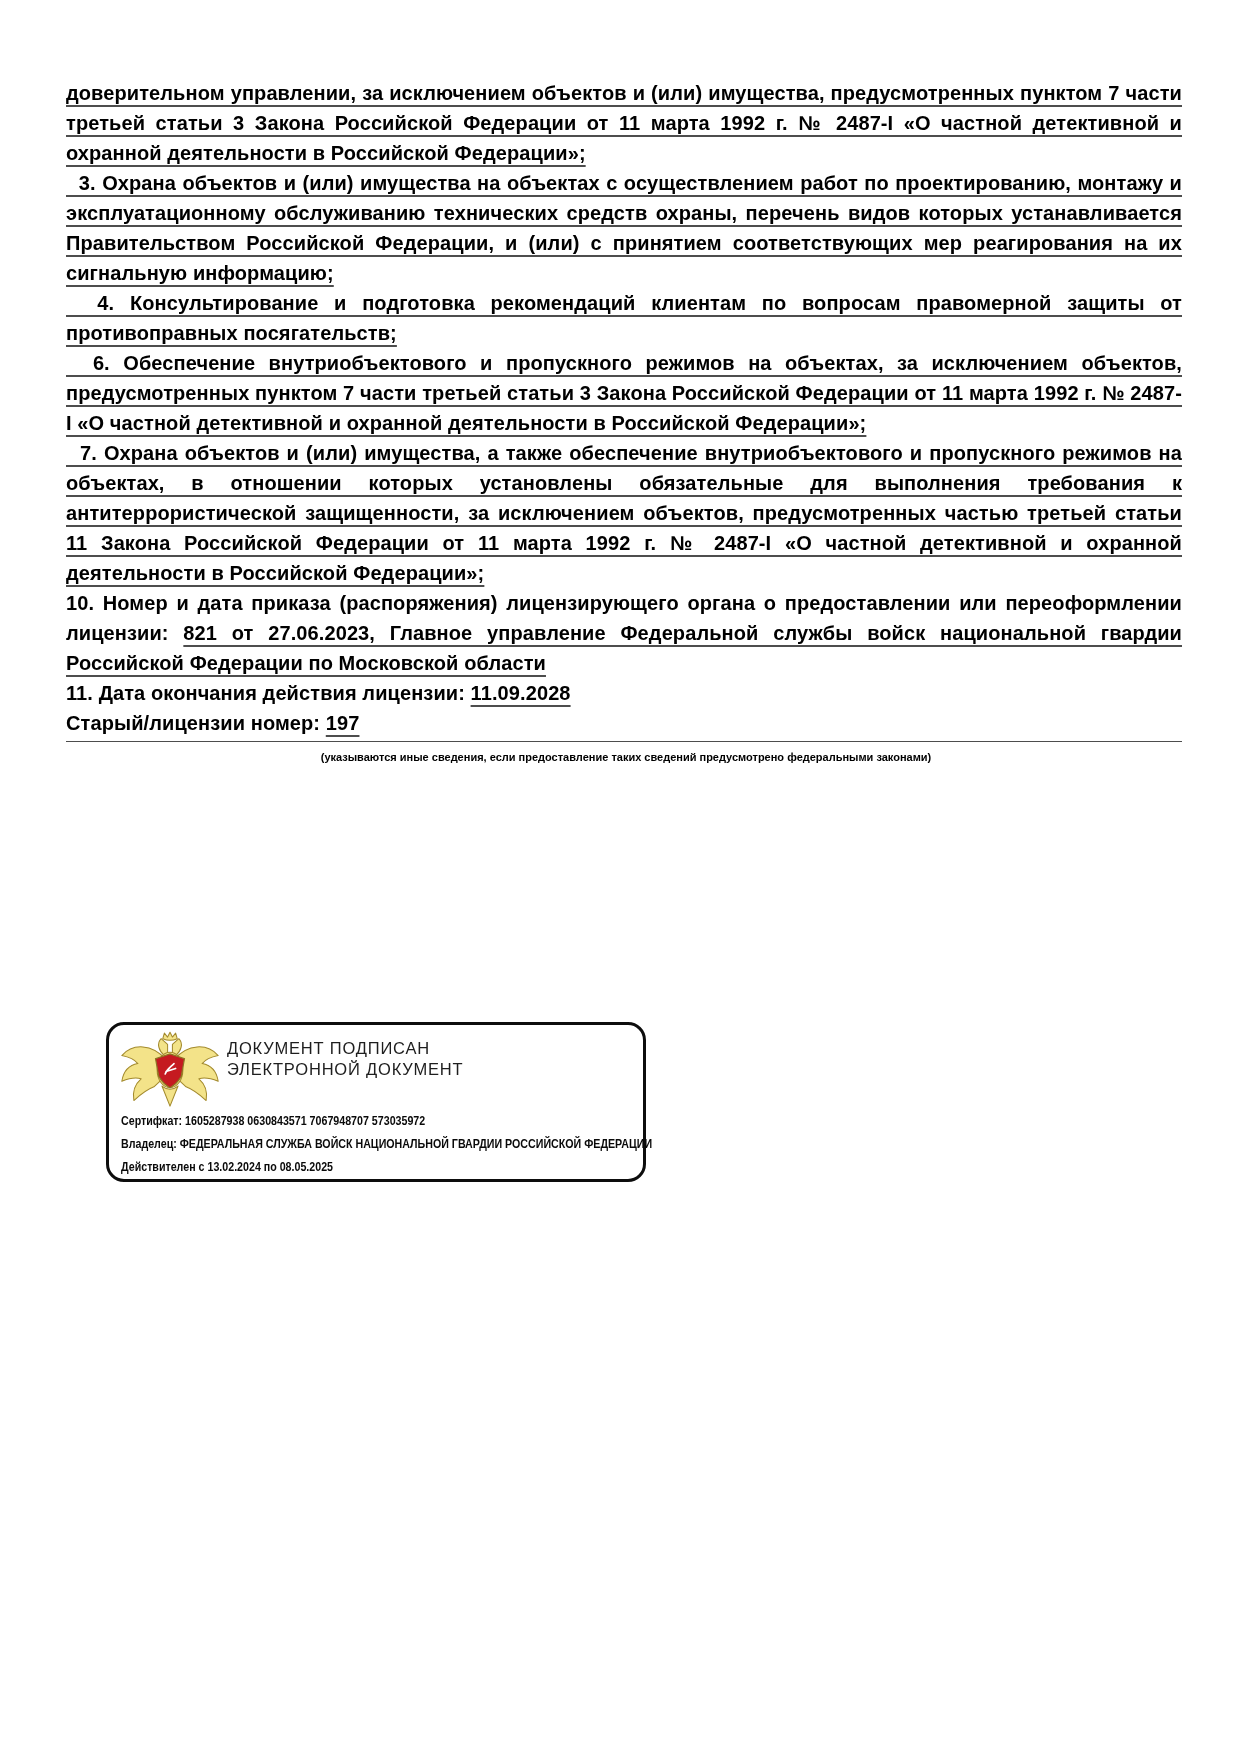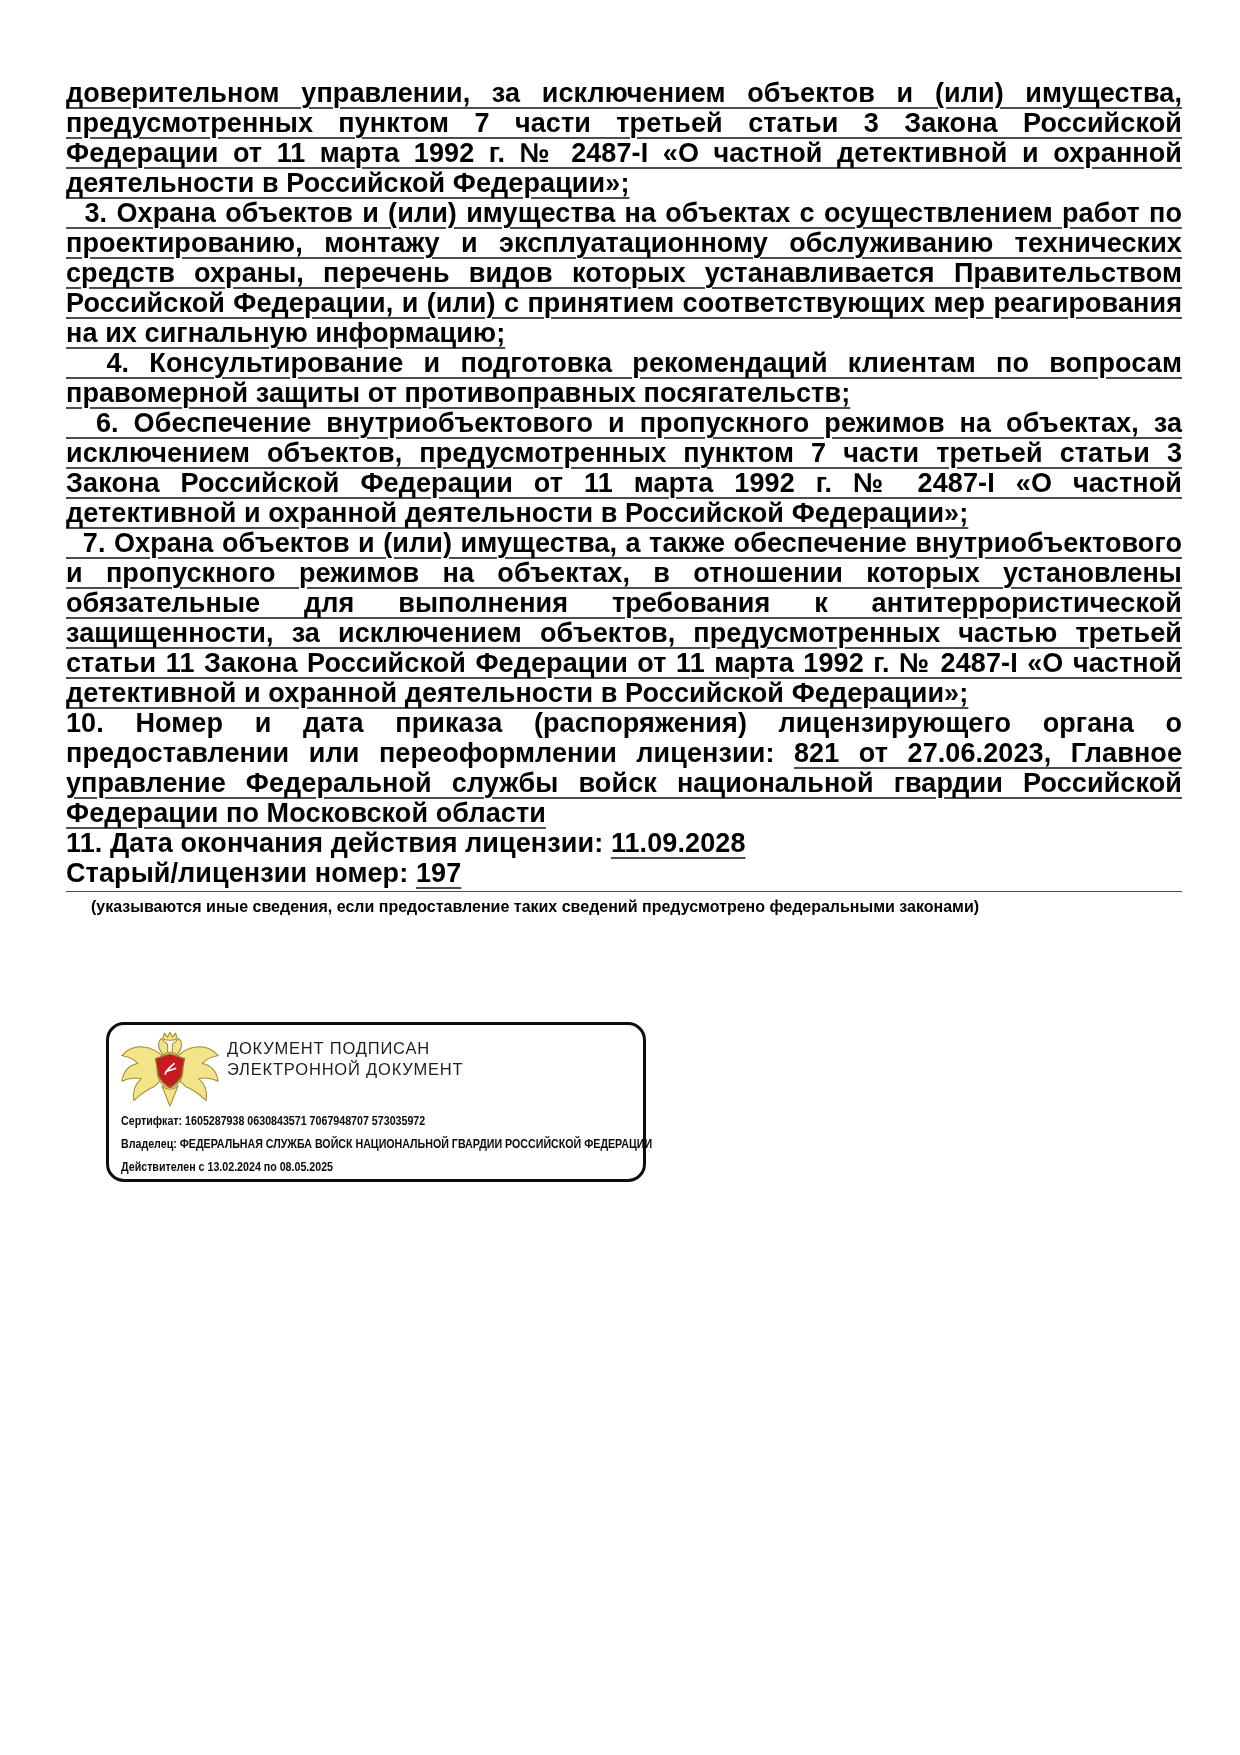--- a/index.html
+++ b/index.html
@@ -2,33 +2,33 @@
 <html><head>
 <meta charset="utf-8">
 <style>
   html,body { margin:0; padding:0; background:#ffffff; }
   .page {
     position:relative; width:1240px; height:1755px; background:#ffffff;
     font-family:"Liberation Sans", sans-serif; color:#000; overflow:hidden;
   }
   .doc { position:absolute; left:66px; top:78px; width:1116px; }
   .para {
-    margin:0; font-size:27px; line-height:30px; font-weight:700;
+    margin:0; font-size:20px; line-height:30px; font-weight:700;
     text-align:justify; letter-spacing:0.1px; color:#000;
   }
   .para .u {
     text-decoration:underline;
     text-decoration-color:#4d4d4d;
     text-decoration-thickness:1.8px;
     text-underline-offset:5px;
   }
   .para.rule { border-bottom:1.9px solid #4d4d4d; padding-bottom:3px; }
   .para.note {
-    font-size:16px; line-height:18px; letter-spacing:0;
-    text-align:left; margin-top:6px; padding-left:4px;margin-left:21px;
+    font-size:11px; line-height:18px; letter-spacing:0;
+    text-align:center; margin-top:6px; padding-left:4px;
   }
   .para.disclaimer { margin-top:42px; line-height:37px; }
 
   
   .stamp {
     position:absolute; left:106px; top:1022px; width:540px; height:160px;
     border:3.5px solid #0d0d0d; border-radius:18px; box-sizing:border-box;
     background:#fff;
   }
   .emblem { position:absolute; left:8px; top:5px; width:106px; height:80px; }

